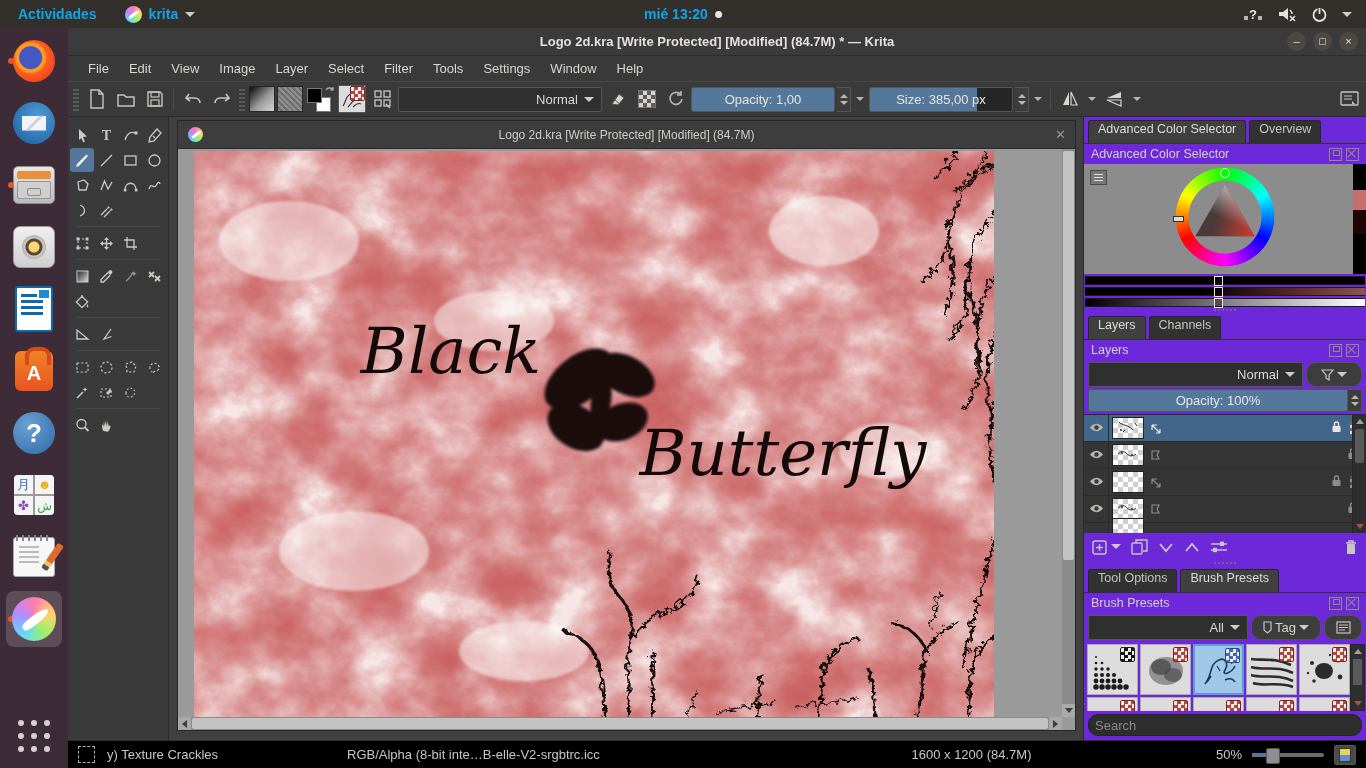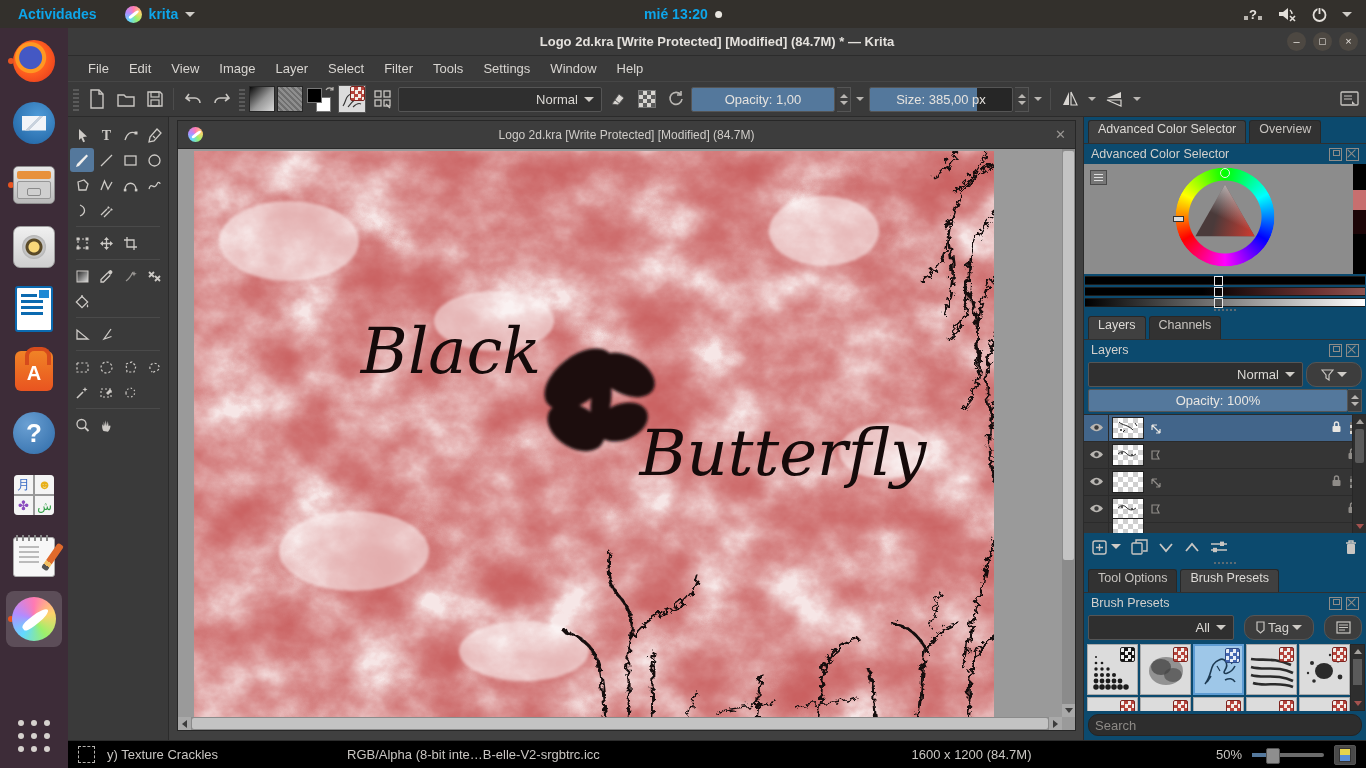--- a/index.html
+++ b/index.html
@@ -69,21 +69,21 @@
   .vscroll .sb-btn{position:absolute;left:0;right:0;bottom:0;height:13px;background:#a9a9a9}
   .hscroll{position:absolute;left:0;right:13px;bottom:0;height:13px;background:#8b8b8b}
   .hscroll .thumb{position:absolute;top:1px;bottom:1px;left:14px;right:14px;background:#c3c3c3;border-radius:2px}
   .sb-btn{display:flex;align-items:center;justify-content:center}
   .arr{width:0;height:0}
   .arr.l{border-top:4px solid transparent;border-bottom:4px solid transparent;border-right:5px solid #3c3c3c}
   .arr.r{border-top:4px solid transparent;border-bottom:4px solid transparent;border-left:5px solid #3c3c3c}
   .arr.d{border-left:4px solid transparent;border-right:4px solid transparent;border-top:5px solid #3c3c3c}
   .hscroll .sb-btn{position:absolute;top:0;bottom:0;width:13px;background:#a9a9a9}
   
-  #rightpanel{width:282px;background:#0c4a6e;border-left:1px solid #2b2b2b;display:flex;flex-direction:column;font-size:13px;flex:none}
+  #rightpanel{width:282px;background:#6d28d9;border-left:1px solid #2b2b2b;display:flex;flex-direction:column;font-size:13px;flex:none}
   .dtabs{display:flex;gap:3px;padding:3px 4px 0;height:23px;flex:none;border-bottom:1px solid #303030}
   .dtab{padding:1px 9px;background:#323232;border:1px solid #282828;border-bottom:none;border-radius:3px 3px 0 0;font-size:12.5px;color:#c7c3bf;white-space:nowrap}
   .dtab.active{background:#404040;color:#dedbd7}
   .dheader{display:flex;align-items:center;height:20px;padding:0 7px;flex:none;color:#d3d0cc;font-size:12.5px}
   .dheader .dtitle{flex:1}
   .mini-ico{width:11px;height:11px;border:1px solid #8f8c88;margin-left:4px;position:relative}
   .mini-ico.close::before,.mini-ico.close::after{content:"";position:absolute;left:-1px;top:4px;width:11px;height:1px;background:#8f8c88}
   .mini-ico.close::before{transform:rotate(45deg)}.mini-ico.close::after{transform:rotate(-45deg)}
   .mini-ico.float::after{content:"";position:absolute;right:1px;top:1px;width:5px;height:4px;border:1px solid #8f8c88}
   
@@ -121,21 +121,21 @@
   .lrow.selected .lname{font-weight:bold;color:#fff}
   .lrow .badges{display:flex;align-items:center;gap:4px;padding-right:4px}
   .alpha-badge{font-size:14px;font-style:italic;color:#9b9894;font-family:"DejaVu Serif",serif}
   .lrow.selected .alpha-badge{color:#e8e6e2}
   .inherit-badge{width:12px;height:12px;background:repeating-conic-gradient(#d9d6d2 0 25%,#6e6b68 0 50%) 0 0/6px 6px}
   .lscroll{position:absolute;right:0;top:0;bottom:0;width:13px;background:#2e2e2e;border-left:1px solid #262626}
   .lscroll .thumb{position:absolute;left:2px;right:2px;top:14px;height:34px;background:#5a5a5a;border-radius:2px}
   .btnrow{height:27px;display:flex;align-items:center;gap:10px;padding:0 8px;flex:none}
   .btnrow .spacer{flex:1}
   
-  .filterrow{display:flex;gap:10px;padding:2px 4px;flex:none;align-items:center}
+  .filterrow{display:flex;gap:3px;padding:2px 4px;flex:none;align-items:center}
   #brushgrid-wrap{position:relative;flex:1;min-height:0;padding:2px 16px 0 3px;overflow:hidden}
   #brushgrid{display:grid;grid-template-columns:repeat(5,51px);gap:2px}
   .bcell{width:51px;height:51px;background:#dcdcdc;position:relative;border:1px solid #aaa;box-sizing:border-box}
   .bcell.selected{background:#9ec7e8;border:2px solid #5e9cd3}
   .bbadge{position:absolute;right:2px;top:2px;width:13px;height:13px;border-radius:2px;border:1px solid #7e241f;overflow:hidden}
   .bscroll{position:absolute;right:1px;top:2px;bottom:0;width:13px;background:#2e2e2e;border:1px solid #262626}
   .bscroll .thumb{position:absolute;left:2px;right:2px;top:14px;height:26px;background:#5a5a5a}
   .sb-up,.sb-dn{position:absolute;left:0;right:0;height:13px;display:flex;align-items:center;justify-content:center}
   .sb-up{top:0}.sb-dn{bottom:0}
   .tri-up{width:0;height:0;border-left:4px solid transparent;border-right:4px solid transparent;border-bottom:5px solid #a5a29e}

